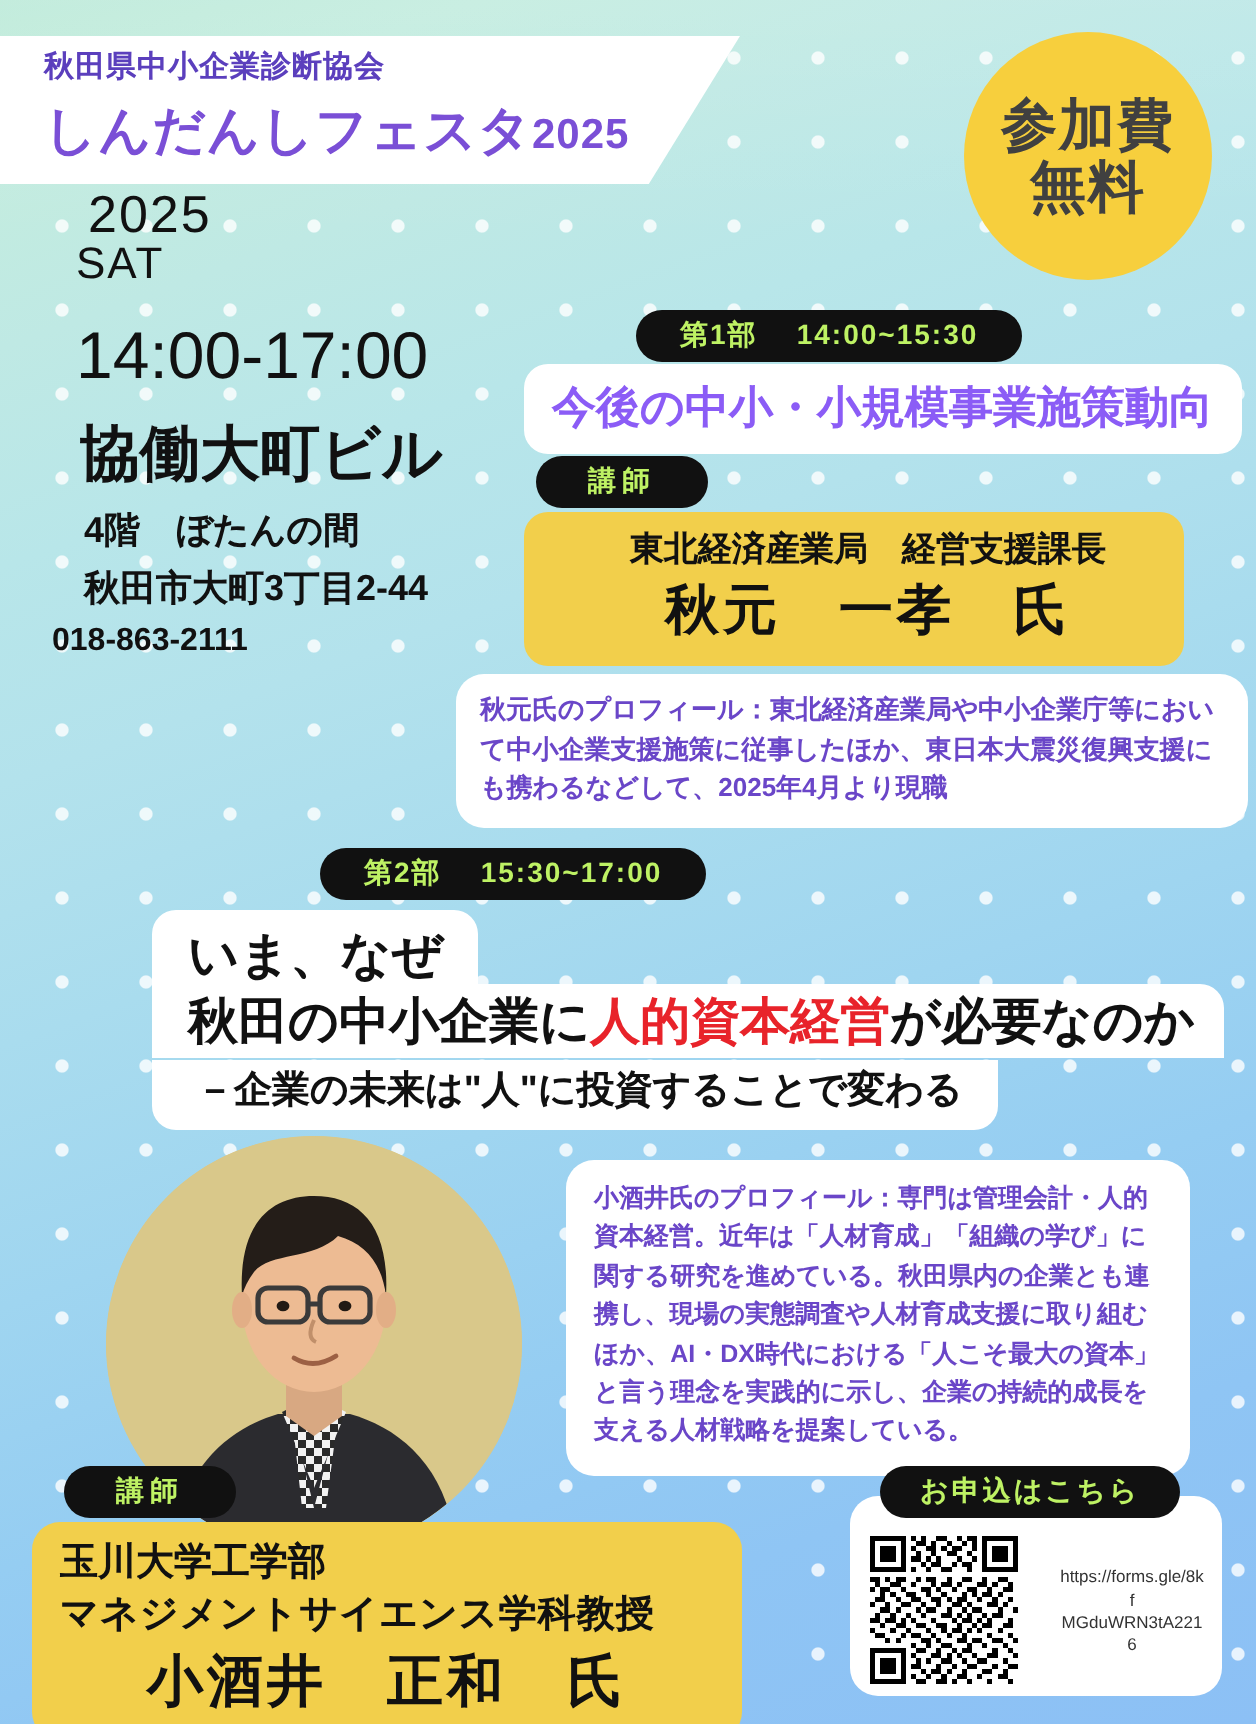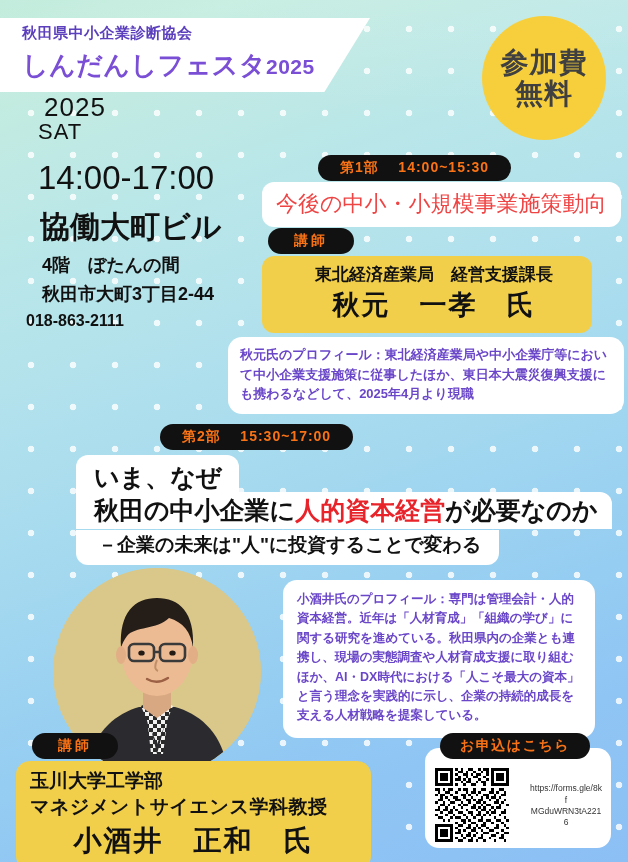--- a/index.html
+++ b/index.html
@@ -112,37 +112,37 @@
   .info-time { margin-left: 38px; margin-top: 8px; font-size: 33px; font-weight: 500; color: #111; letter-spacing: 0px; }
   .info-venue { margin-left: 40px; margin-top: 10px; font-size: 30px; font-weight: bold; color: #111; letter-spacing: 0px; }
   .info-room { margin-left: 42px; margin-top: 5px; font-size: 18px; font-weight: bold; color: #111; }
   .info-address { margin-left: 42px; margin-top: 5px; font-size: 18px; font-weight: bold; color: #111; }
   .info-tel { margin-left: 26px; margin-top: 6px; font-size: 16px; font-weight: bold; color: #111; }
 
   
   .pill {
     display: inline-block;
     background: #111111;
-    color: #f97316;
+    color: #bef264;
     border-radius: 999px;
     font-weight: bold;
     text-align: center;
     white-space: nowrap;
   }
 
   
   #part1-pill {
     position: absolute; left: 318px; top: 155px; z-index: 4;
     padding: 4px 22px; font-size: 14px; letter-spacing: 1px;
   }
   #part1-title {
     position: absolute; left: 262px; top: 182px; z-index: 4;
     background: #ffffff; border-radius: 12px;
     padding: 7px 14px 8px 14px;
-    font-size: 22px; font-weight: normal; color: #ef4444; white-space: nowrap;
+    font-size: 22px; font-weight: bold; color: #8b5cf6; white-space: nowrap;
   }
   #part1-speaker-pill {
     position: absolute; left: 268px; top: 228px; z-index: 4;
     padding: 4px 26px; font-size: 14px; letter-spacing: 3px;
   }
   #part1-speaker-card {
     position: absolute; left: 262px; top: 256px; width: 330px; z-index: 4;
     background: #f2cf4b; border-radius: 12px;
     padding: 7px 10px 10px 24px; text-align: center;
   }

